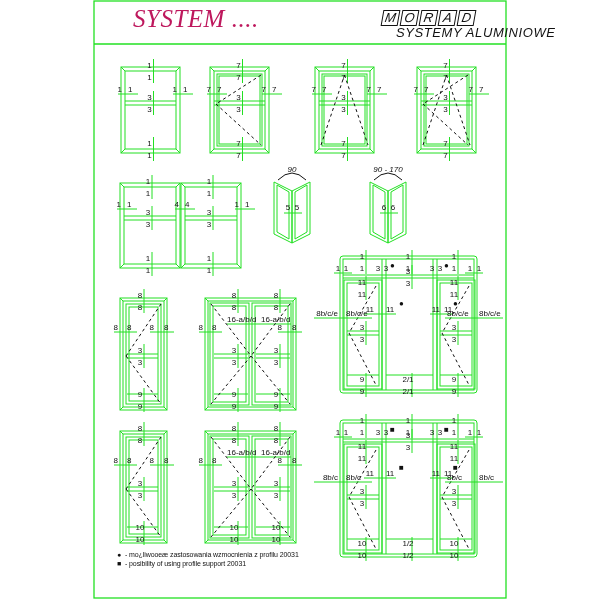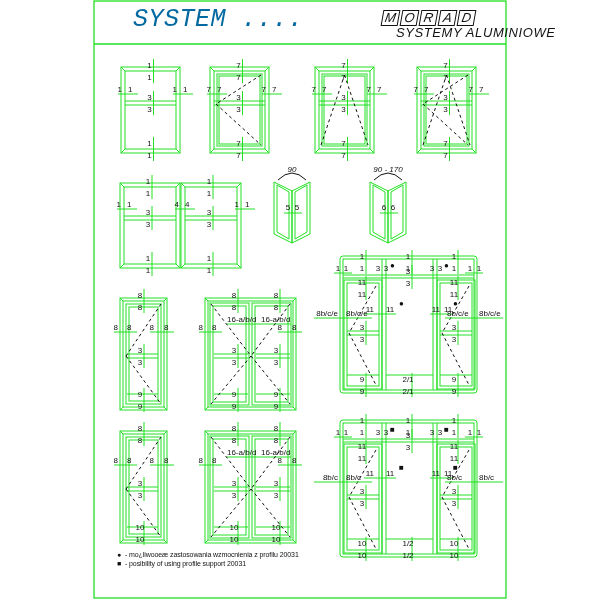--- a/index.html
+++ b/index.html
@@ -1,18 +1,18 @@
 <!DOCTYPE html>
 <html><head>
 <meta charset="utf-8">
 <style>
   html, body { margin: 0; padding: 0; background: #ffffff; }
   body { width: 600px; height: 600px; position: relative; overflow: hidden; font-family: "Liberation Sans", sans-serif; }
   #sheet { position: absolute; left: 0; top: 0; width: 600px; height: 600px; }
-  .title { position: absolute; left: 133px; top: 5px; font-family: Liberation Mono, monospace; font-style: italic; font-size: 25px; color: #0369a1; letter-spacing: 0.5px; }
+  .title { position: absolute; left: 133px; top: 5px; font-family: Liberation Serif, serif; font-style: italic; font-size: 25px; color: #be185d; letter-spacing: 0.5px; }
   .logo { position: absolute; left: 382px; top: 8px; width: 120px; height: 30px; }
   .logo-box { display: inline-block; width: 15px; height: 14px; border: 1px solid #111; margin-right: 2px; text-align: center; font-family: "Liberation Sans", sans-serif; font-style: italic; font-size: 13px; line-height: 14px; color: #111; transform: skewX(-10deg); }
   .logo-row { position: absolute; left: 0; top: 0; white-space: nowrap; }
   .logo-sub { position: absolute; left: 14px; top: 17px; font-size: 13px; letter-spacing: 0.6px; color: #111; font-style: italic; white-space: nowrap; text-align: center; }
   .legend { position: absolute; left: 117px; top: 550px; font-size: 7px; color: #111; line-height: 9px; letter-spacing: -0.1px; }
   .legend .mark { display: inline-block; width: 8px; font-weight: bold; }
   svg text { font-family: "Liberation Sans", sans-serif; font-size: 8px; fill: #111; }
 </style>
 </head>
 <body>

